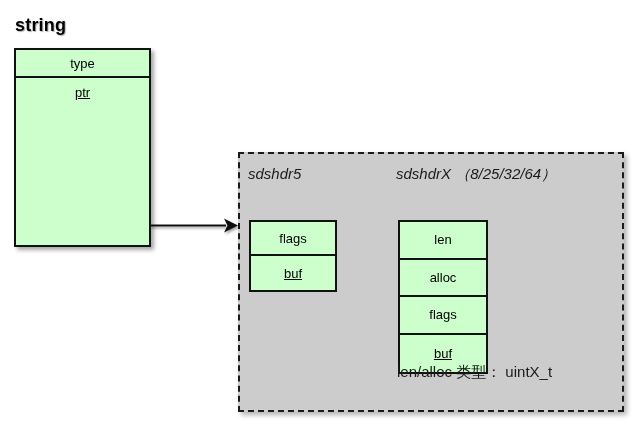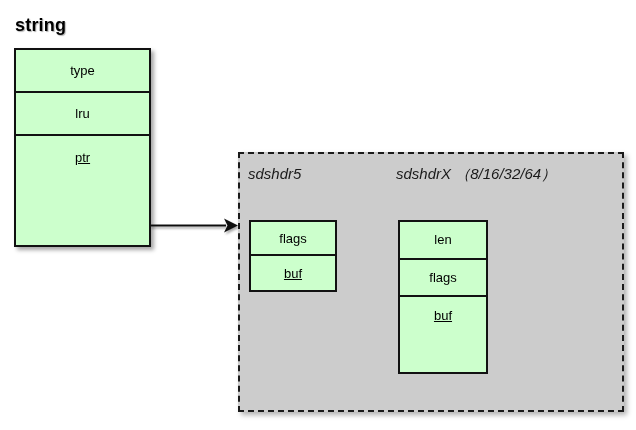--- a/index.html
+++ b/index.html
@@ -64,21 +64,21 @@
   }
 
   
   #redis-object-box {
     left: 14px;
     top: 48px;
     width: 137px;
     height: 199px;
   }
   #redis-object-box .struct-row {
-    height: 43px;
+    height: 28px;
     text-align: center;
   }
 
   
   #sds-container {
     position: absolute;
     left: 238px;
     top: 152px;
     width: 386px;
     height: 260px;
@@ -138,21 +138,20 @@
 </style>
 </head>
 <body>
 
 <div id="canvas">
 
   <div class="diagram-title">string</div>
 
   <div class="struct-box" id="redis-object-box">
     <div class="struct-row">type</div>
-    <div class="struct-row">lru</div>
     <div class="struct-row">ptr</div>
   </div>
 
   <svg id="ptr-arrow" viewBox="0 0 92 28">
     <defs>
       <filter id="arrShadow" x="-20%" y="-40%" width="150%" height="220%">
         <feDropShadow dx="1.5" dy="2" stdDeviation="1" flood-color="#000000" flood-opacity="0.35"></feDropShadow>
       </filter>
     </defs>
     <g filter="url(#arrShadow)">
@@ -163,22 +162,24 @@
 
   <div id="sds-container"></div>
 
   <div class="group-label" id="label-sdshdr5">sdshdr5</div>
 
   <div class="struct-box no-shadow" id="sdshdr5-box">
     <div class="struct-row">flags</div>
     <div class="struct-row">buf</div>
   </div>
 
-  <div class="group-label" id="label-sdshdrx">sdshdrX （8/16/32/64）</div>
+  <div class="group-label" id="label-sdshdrx">sdshdrX （8/25/32/64）</div>
 
   <div class="struct-box no-shadow" id="sdshdrx-box">
     <div class="struct-row">len</div>
+    <div class="struct-row">alloc</div>
     <div class="struct-row">flags</div>
     <div class="struct-row">buf</div>
   </div>
 
+  <div id="sds-caption">len/alloc 类型： uintX_t</div>
 
 </div>
 
 </body></html>

